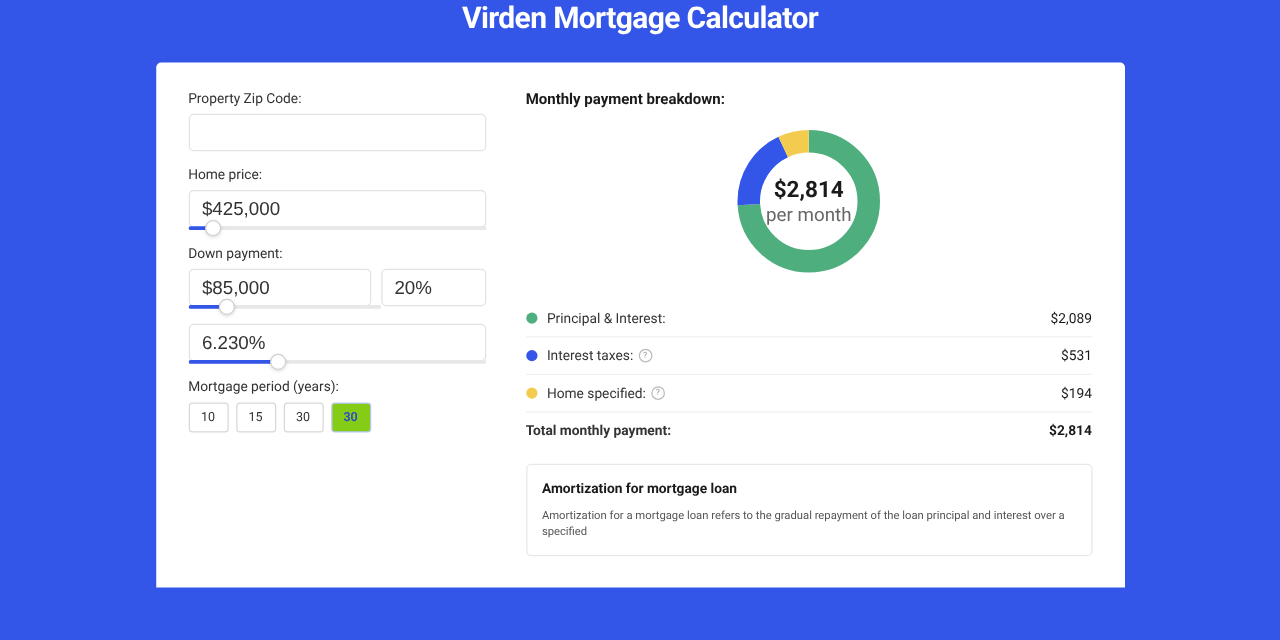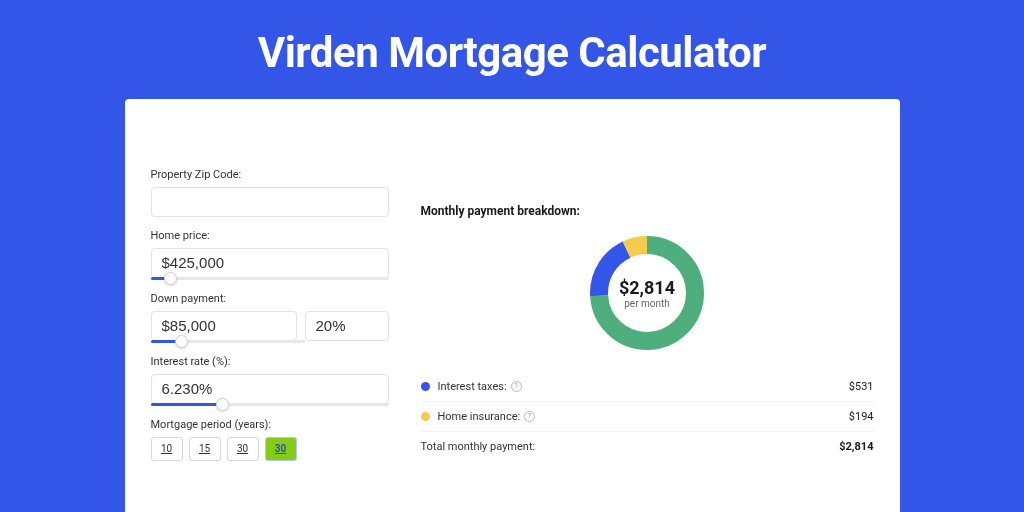--- a/index.html
+++ b/index.html
@@ -7,39 +7,37 @@
   width: 1024px;
   height: 512px;
   background: #3355e8;
   font-family: -apple-system, BlinkMacSystemFont, "Segoe UI", Roboto, Arial, sans-serif;
   overflow: hidden;
   position: relative;
 }
 .title {
   text-align: center;
   color: #fff;
-  font-size: 42px;
+  font-size: 24px;
   font-weight: 700;
-  padding-top: 28px;
   padding-bottom: 22px;
   letter-spacing: -0.5px;
 }
 .panel {
   background: #fff;
   width: 775px;
   margin: 0 auto;
   border-radius: 4px 4px 0 0;
   padding: 22px 26px 0 26px;
   display: flex;
   gap: 32px;
   height: 420px;
-  align-items: center;
 }
 .left-col { width: 238px; flex-shrink: 0; }
-.right-col { flex: 1; margin-top: 37px; }
+.right-col { flex: 1; }
 .field { margin-bottom: 12px; }
 .label {
   font-size: 11px;
   color: #333;
   margin-bottom: 6px;
 }
 .input {
   width: 100%;
   height: 30px;
   border: 1px solid #e2e2e2;
@@ -83,21 +81,20 @@
   height: 24px;
   border: 1px solid #d8d8d8;
   border-radius: 3px;
   font-size: 10px;
   color: #333;
   display: flex;
   align-items: center;
   justify-content: center;
   cursor: pointer;
   background: #fff;
-  text-decoration: underline;
 }
 .period-btn.active {
   background: #84cc16;
   border-color: #b8c4f5;
   color: #2a48c9;
   font-weight: 600;
 }
 .toggle-row {
   display: flex;
   align-items: center;
@@ -134,39 +131,39 @@
   position: relative;
 }
 .donut-center {
   position: absolute;
   top: 50%;
   left: 50%;
   transform: translate(-50%, -50%);
   text-align: center;
 }
 .donut-value { font-size: 18px; font-weight: 700; color: #1a1a1a; }
-.donut-sub { font-size: 10px; color: #666; }
+.donut-sub { font-size: 15px; color: #666; }
 .legend { margin-bottom: 12px; }
 .legend-row {
   display: flex;
   align-items: center;
   padding: 8px 0;
   border-bottom: 1px solid #f0f0f0;
 }
 .legend-row.total { border-bottom: none; }
 .dot {
   width: 9px;
   height: 9px;
   border-radius: 50%;
   margin-right: 8px;
   flex-shrink: 0;
 }
 .legend-label { font-size: 11px; color: #333; flex: 1; display: flex; align-items: center; gap: 4px; }
 .legend-val { font-size: 11px; color: #1a1a1a; }
-.legend-row.total .legend-label { font-weight: 400; }
+.legend-row.total .legend-label { font-weight: 700; }
 .legend-row.total .legend-val { font-weight: 700; }
 .help-icon {
   width: 11px;
   height: 11px;
   border: 1px solid #bbb;
   border-radius: 50%;
   font-size: 7px;
   line-height: 9px;
   text-align: center;
   color: #999;
@@ -209,21 +206,20 @@
         <input class="input" value="$85,000" style="">
         <input class="input" value="20%" style="">
       </div>
       <div class="slider-track" style="width:65%">
         <div class="slider-fill" id="dp-fill" style="width: 20%;"></div>
         <div class="slider-thumb" id="dp-thumb" style="left: calc(20% - 6px);"></div>
       </div>
     </div>
 
     <div class="field">
-      <div class="label">Interest rate (%):</div>
       <input class="input" value="6.230%" style="">
       <div class="slider-track">
         <div class="slider-fill" id="ir-fill" style="width: 30%;"></div>
         <div class="slider-thumb" id="ir-thumb" style="left: calc(30% - 6px);"></div>
       </div>
     </div>
 
     <div class="field">
       <div class="label">Mortgage period (years):</div>
       <div class="period-row" id="period-row">
@@ -247,36 +243,47 @@
         <circle cx="61" cy="61" r="48" fill="none" stroke="#f3cc4f" stroke-width="18" stroke-dasharray="22 302" stroke-dashoffset="-280" transform="rotate(-90 61 61)"></circle>
       </svg>
       <div class="donut-center">
         <div class="donut-value">$2,814</div>
         <div class="donut-sub">per month</div>
       </div>
     </div>
 
     <div class="legend" id="legend">
         <div class="legend-row">
+          <div class="dot" style="background: rgb(78, 174, 126);"></div>
+          <div class="legend-label">
+            <span>Principal &amp; Interest:</span>
+          </div>
+          <div class="legend-val">$2,089</div>
+        </div>
+        <div class="legend-row">
           <div class="dot" style="background: rgb(51, 85, 232);"></div>
           <div class="legend-label">
             <span>Interest taxes:</span>
             <div class="help-icon">?</div>
           </div>
           <div class="legend-val">$531</div>
         </div>
         <div class="legend-row">
           <div class="dot" style="background: rgb(243, 204, 79);"></div>
           <div class="legend-label">
-            <span>Home insurance:</span>
+            <span>Home specified:</span>
             <div class="help-icon">?</div>
           </div>
           <div class="legend-val">$194</div>
         </div>
         <div class="legend-row total">
           <div class="legend-label">Total monthly payment:</div>
           <div class="legend-val">$2,814</div>
         </div>
       </div>
 
+    <div class="amort-box">
+      <div class="amort-heading">Amortization for mortgage loan</div>
+      <div class="amort-text">Amortization for a mortgage loan refers to the gradual repayment of the loan principal and interest over a specified</div>
+    </div>
   </div>
 
 </div>
 
 </body></html>

